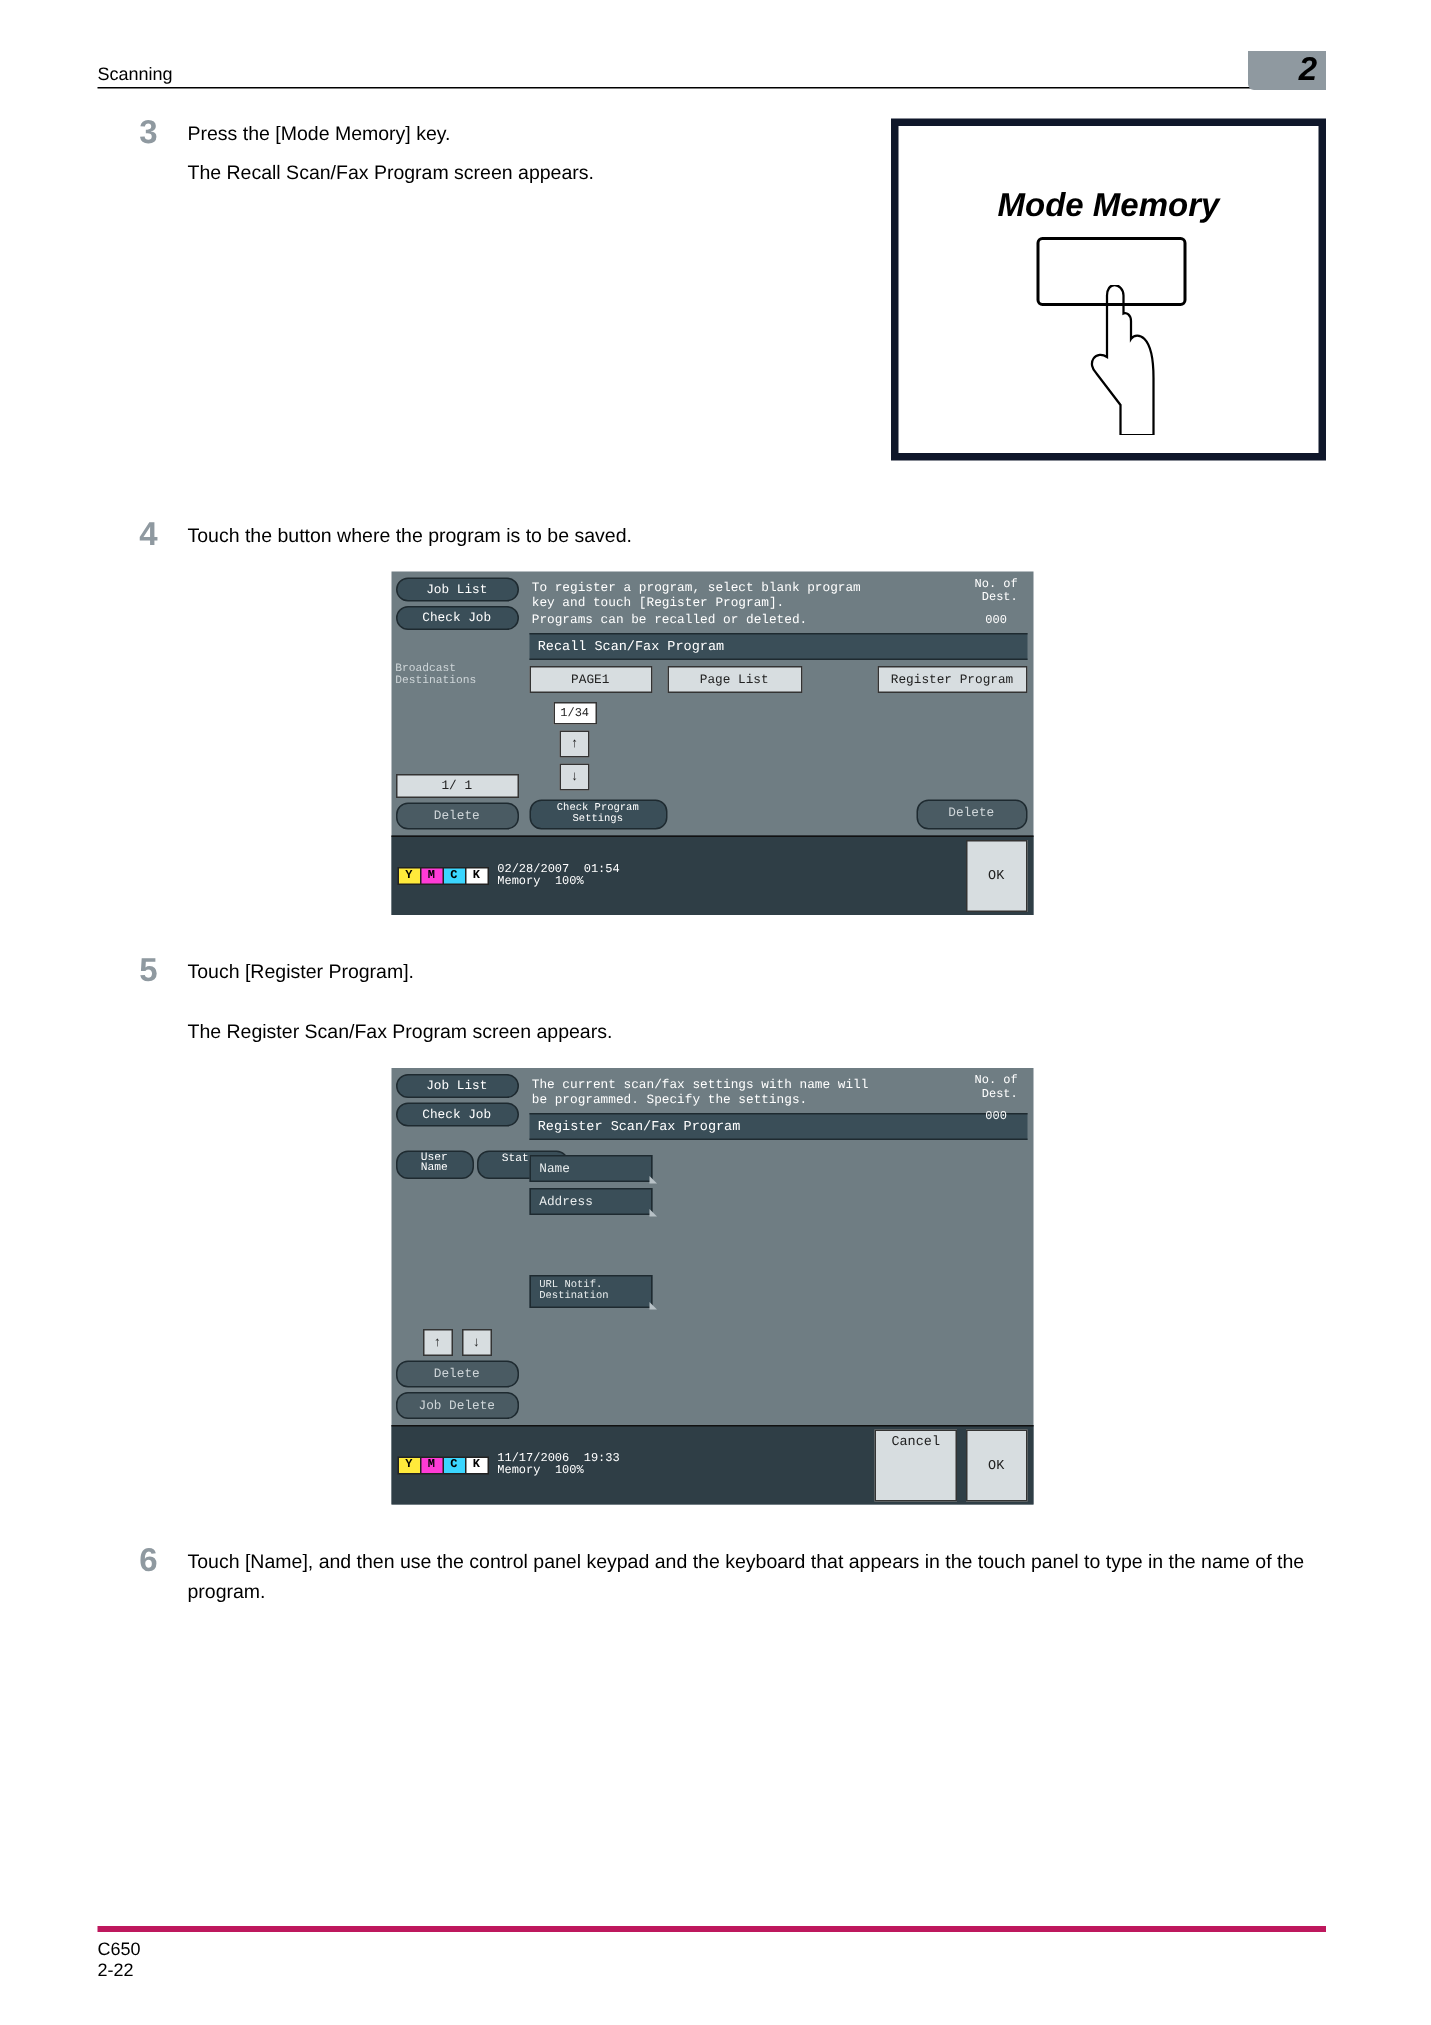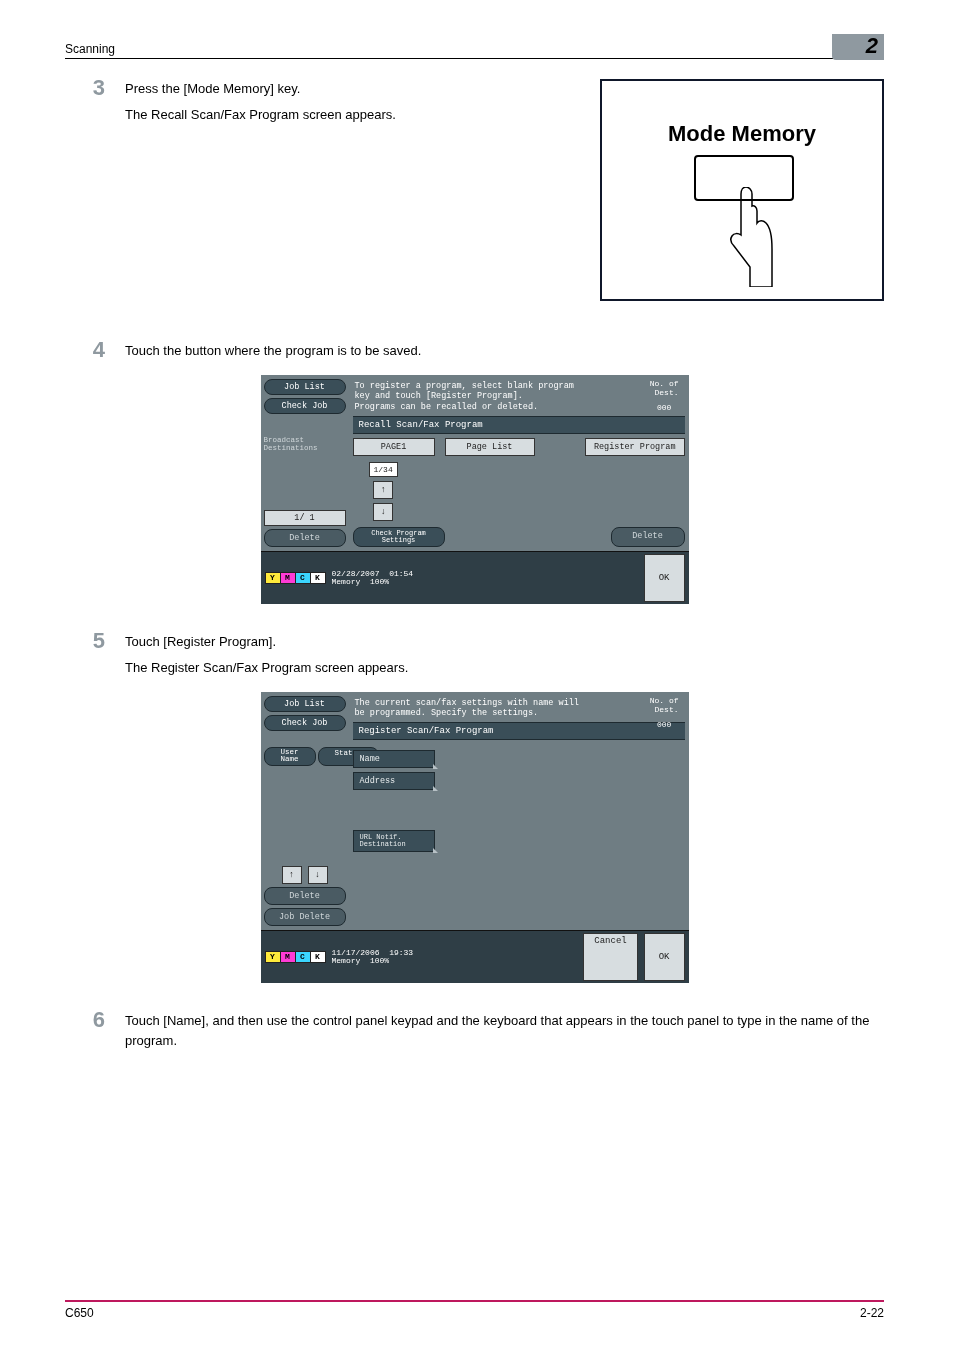--- a/index.html
+++ b/index.html
@@ -60,24 +60,25 @@
     line-height: 1;
     margin-top: -2px;
   }
   .step-body {
     flex: 1;
     line-height: 1.55;
   }
   .step3-right {
     width: 280px;
     height: 218px;
-    border: 2px solid #0f172a;
+    border: 5px solid #0f172a;
     margin-left: 35px;
     flex-shrink: 0;
     position: relative;
+    font-style: italic;
   }
   .mode-title {
     position: absolute;
     top: 40px;
     left: 0; right: 0;
     text-align: center;
     font-weight: bold;
     font-size: 22px;
   }
   .key-rect {
@@ -272,24 +273,25 @@
   .status-row{
     display:flex;gap:2px;
   }
   .status-row .pill{flex:1;font-size:7.5px;padding:1px 16px;}
   .arrow-dup{display:flex;gap:6px;justify-content:center;}
   .flex-spacer{flex:1;}
 
   .footer-line {
     position:absolute;
     left:65px; right:70px; bottom:30px;
-    border-top:2px solid #be185d;
+    border-top:4px solid #be185d;
     display:flex; justify-content:space-between;
     padding-top:4px;
     font-size:12px;
+    flex-direction:column;
   }
 </style>
 </head>
 <body>
 
 <div class="page">
 
   <div class="header-line">
     <div class="header-left">Scanning</div>
     <div class="chapter-badge">2</div>
@@ -374,21 +376,21 @@
         </div>
       </div>
       <div class="ok-btn">OK</div>
     </div>
   </div>
 
   <div class="step-row" style="margin-top:28px">
     <div class="step-num">5</div>
     <div class="step-body">
       <div>Touch [Register Program].</div>
-      <div style="margin-top:6px">The Register Scan/Fax Program screen appears.</div>
+      <div style="margin-top:20px">The Register Scan/Fax Program screen appears.</div>
     </div>
   </div>
 
   <div class="screen scr-rel">
     <div class="scr-row">
       <div class="sidebar2">
         <div class="pill">Job List</div>
         <div class="pill">Check Job</div>
         <div style="height:10px"></div>
         <div class="status-row">

